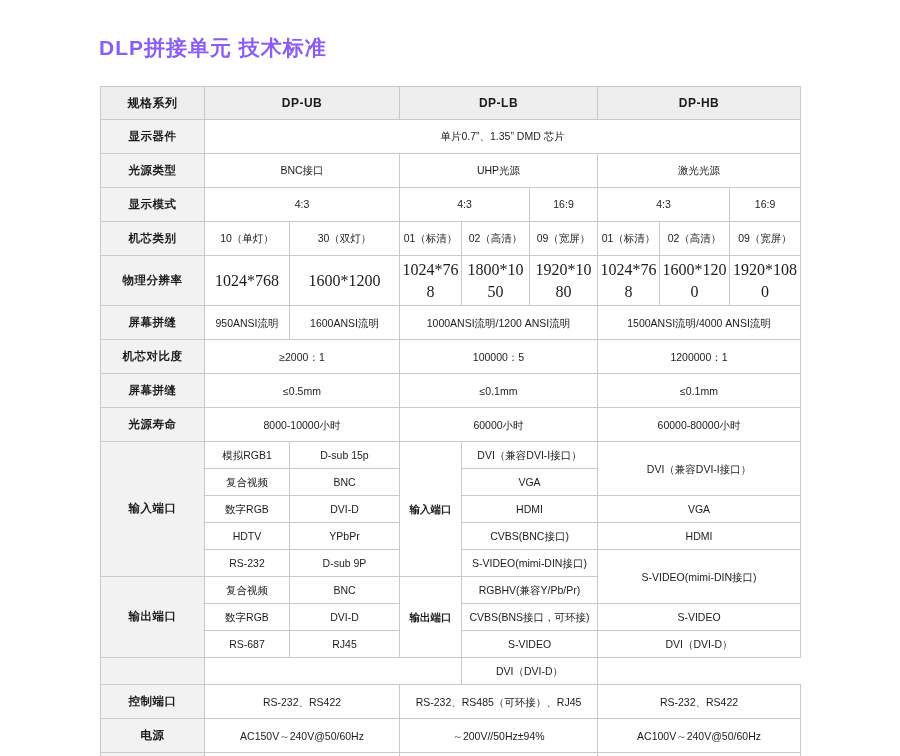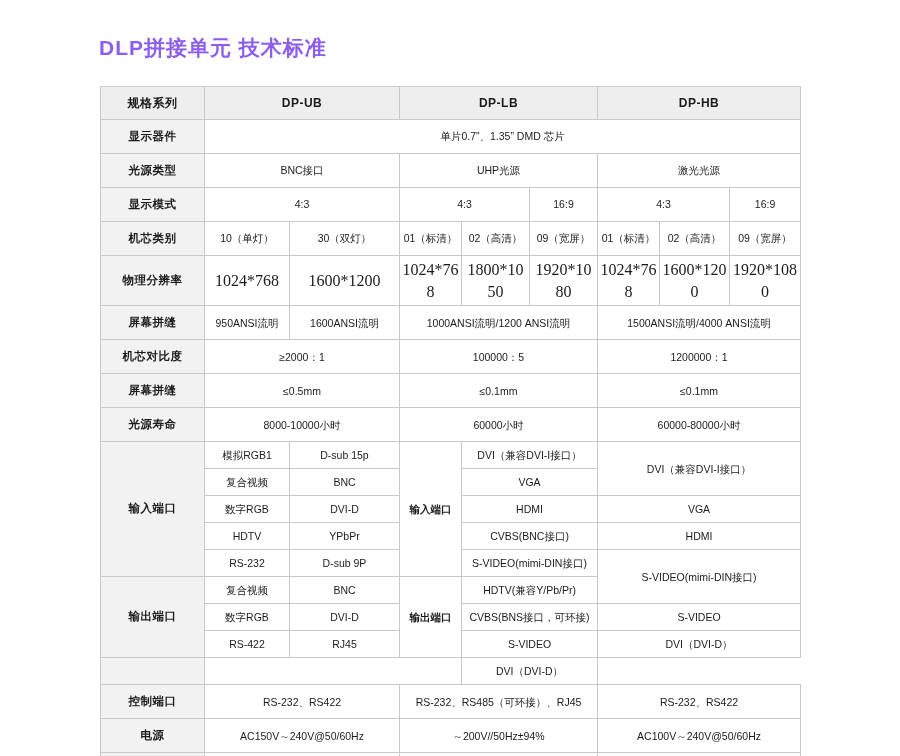--- a/index.html
+++ b/index.html
@@ -216,30 +216,30 @@
           <td>D-sub 9P</td>
           <td colspan="2">S-VIDEO(mimi-DIN接口)</td>
           <td colspan="3" rowspan="2">S-VIDEO(mimi-DIN接口)</td>
         </tr>
 
         <tr class="tall">
           <td class="rowhead" rowspan="3">输出端口</td>
           <td>复合视频</td>
           <td>BNC</td>
           <td class="subhead" rowspan="3">输出端口</td>
-          <td colspan="2">HDTV(兼容Y/Pb/Pr)</td>
+          <td colspan="2">RGBHV(兼容Y/Pb/Pr)</td>
         </tr>
         <tr class="tall">
           <td>数字RGB</td>
           <td>DVI-D</td>
           <td colspan="2">CVBS(BNS接口，可环接)</td>
           <td colspan="3">S-VIDEO</td>
         </tr>
         <tr class="tall">
-          <td>RS-422</td>
+          <td>RS-687</td>
           <td>RJ45</td>
           <td colspan="2">S-VIDEO</td>
           <td colspan="3">DVI（DVI-D）</td>
         </tr>
         <tr class="tall">
           <td class="rowhead" style="border-top:1px solid #c9c9c9;"></td>
           <td colspan="2" style="border:none;"></td>
           <td style="border:none;"></td>
           <td colspan="2">DVI（DVI-D）</td>
           <td colspan="3" style="border:none;"></td>

